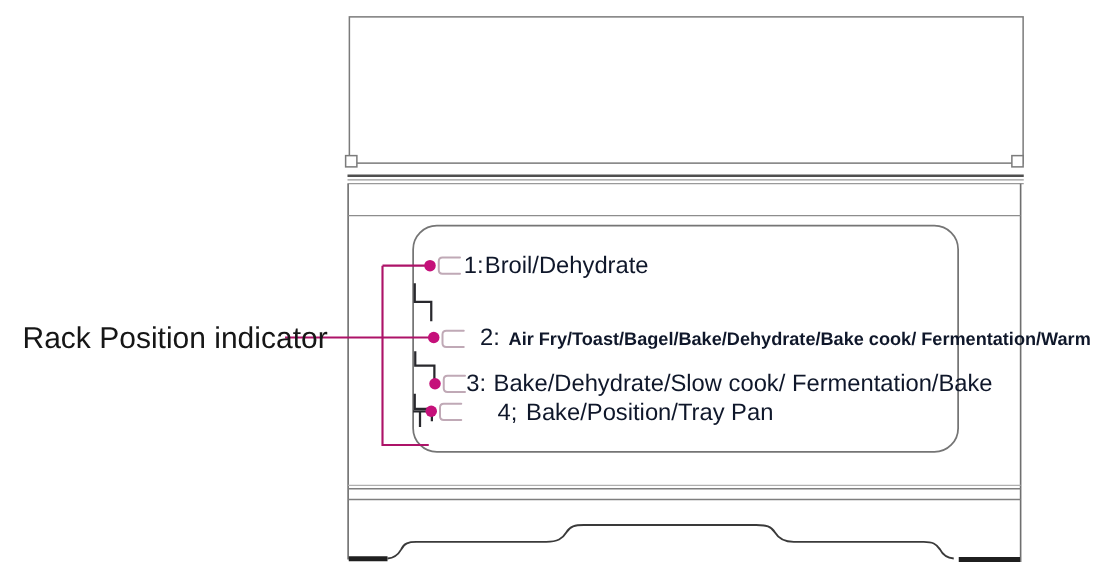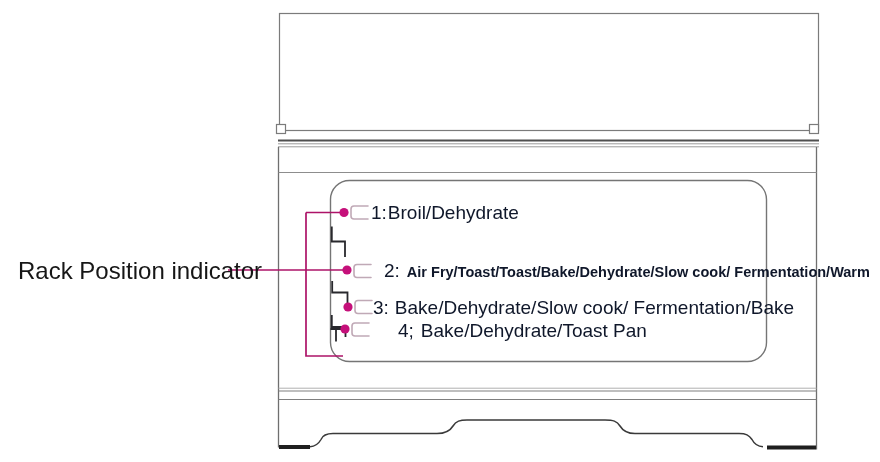--- a/index.html
+++ b/index.html
@@ -86,24 +86,24 @@
     </g>
   </svg>
 
   <div class="txt side-label">Rack Position indicator</div>
 
   <div class="txt rack-label rack-1">
     <span class="num">1:</span><span class="fn">Broil/Dehydrate</span>
   </div>
 
   <div class="txt rack-label rack-2">
-    <span class="num">2:</span><span class="fn">Air Fry/Toast/Toast/Bake/Dehydrate/Slow cook/ Fermentation/Warm</span>
+    <span class="num">2:</span><span class="fn">Air Fry/Toast/Bagel/Bake/Dehydrate/Bake cook/ Fermentation/Warm</span>
   </div>
 
   <div class="txt rack-label rack-3">
     <span class="num">3:</span><span class="fn">Bake/Dehydrate/Slow cook/ Fermentation/Bake</span>
   </div>
 
   <div class="txt rack-label rack-4">
-    <span class="num">4;</span><span class="fn">Bake/Dehydrate/Toast Pan</span>
+    <span class="num">4;</span><span class="fn">Bake/Position/Tray Pan</span>
   </div>
 
 </div>
 
 </body></html>

